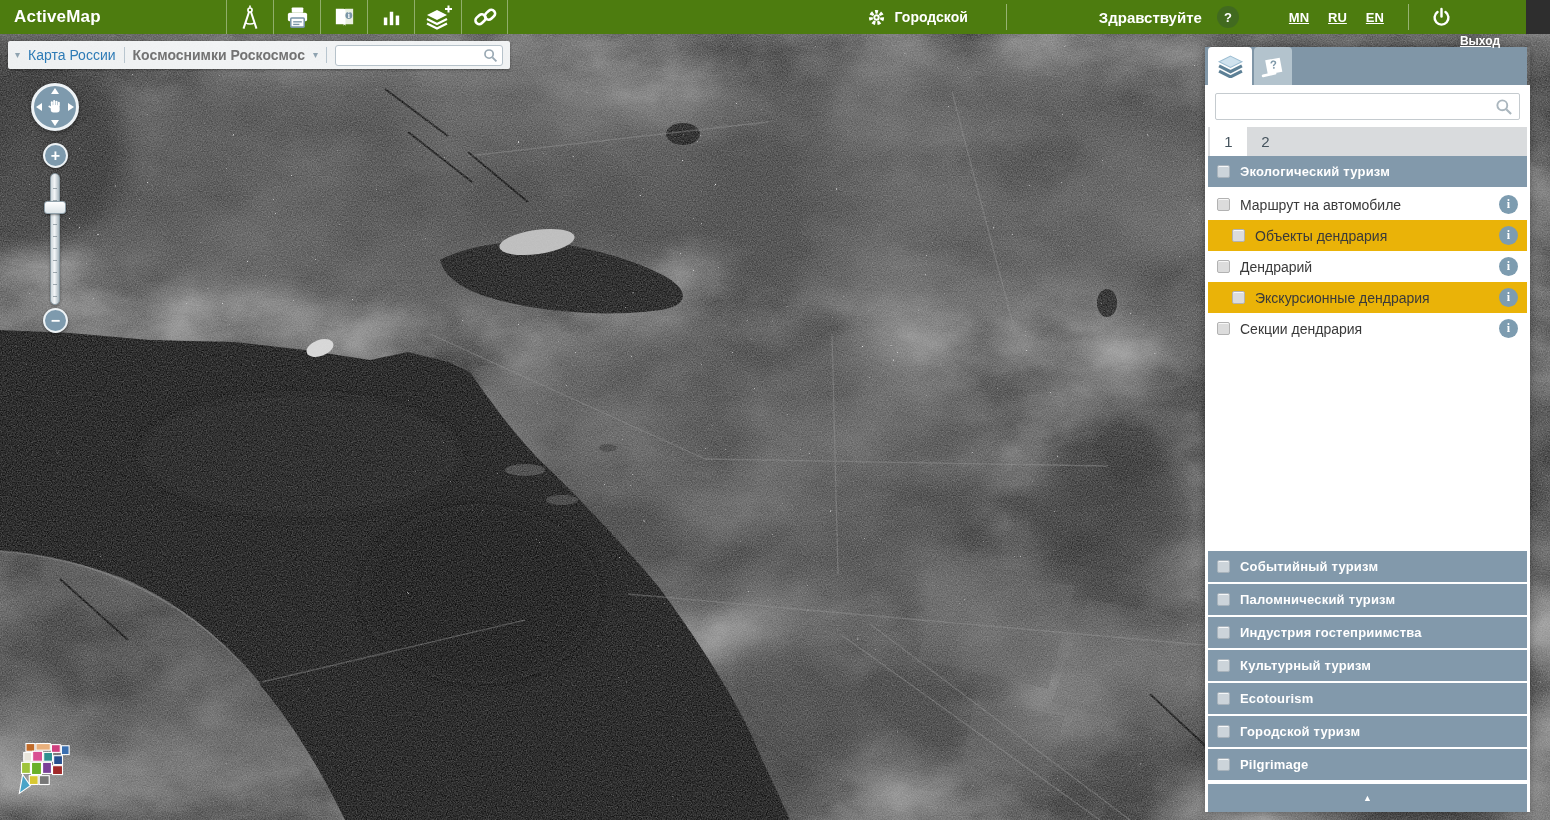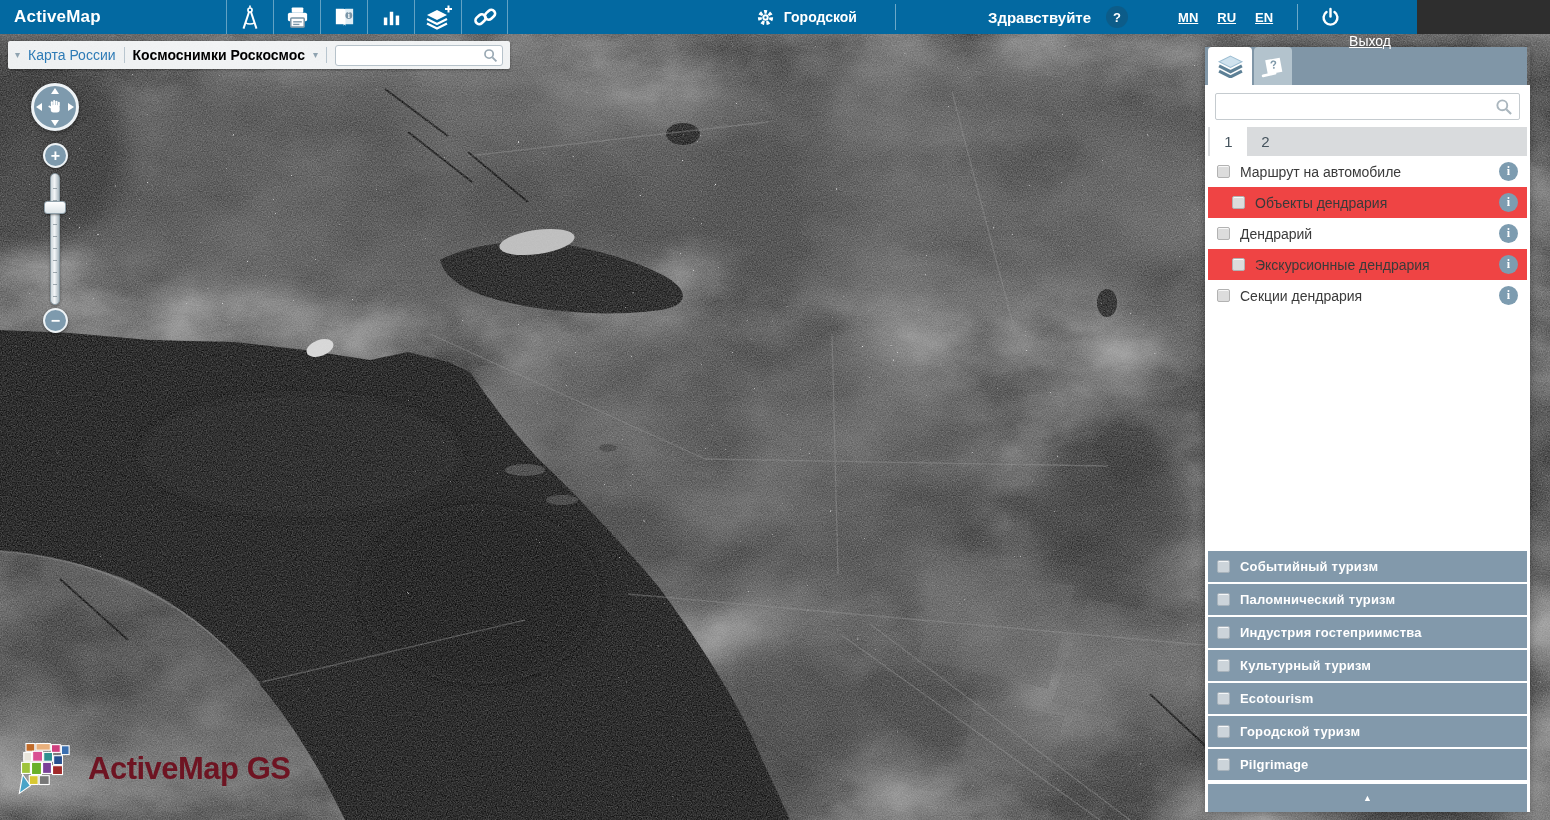--- a/index.html
+++ b/index.html
@@ -4,47 +4,47 @@
 <style>
   * { box-sizing: border-box; margin: 0; padding: 0; }
   html,body { width:1550px; height:820px; overflow:hidden; }
   body { font-family:"Liberation Sans", sans-serif; background:#2e2e2e; position:relative; }
   .stage { position:absolute; inset:0; width:1550px; height:820px; overflow:hidden; }
 
   
   .map { position:absolute; left:0; top:34px; width:1550px; height:786px; display:block; background:#343434; }
 
   
-  .topbar { position:absolute; left:0; top:0; width:1417px; height:34px; background:#0369a1;
+  .topbar { position:absolute; left:0; top:0; width:1526px; height:34px; background:#4d7c0f;
             display:flex; align-items:center; color:#fff; z-index:20; }
   .brand { margin-left:14px; width:212px; font-size:17px; font-weight:bold; letter-spacing:.2px; }
   .tools { display:flex; height:100%; align-items:center; }
   .tool { width:47px; height:100%; display:flex; align-items:center; justify-content:center;
           background:none; border:none; cursor:pointer; border-left:1px solid rgba(255,255,255,.38); }
   .tool:last-child { border-right:1px solid rgba(255,255,255,.38); }
   .tb-right { margin-left:auto; display:flex; align-items:center; height:100%; }
   .mgmt { display:flex; align-items:center; gap:9px; font-weight:bold; font-size:14px; cursor:pointer; }
   .vsep { width:1px; height:26px; background:rgba(255,255,255,.42); }
   .vsep.m1 { margin-left:38px; }
   .greet { margin-left:92px; font-weight:bold; font-size:15px; }
   .help { margin-left:15px; width:22px; height:22px; border-radius:50%; background:rgba(35,60,75,.28);
           border:none; color:#fff; font-weight:bold; font-size:13px; display:flex; align-items:center;
           justify-content:center; cursor:pointer; }
   .langs { margin-left:50px; margin-right:24px; display:flex; gap:19px; }
   .langs a { color:#fff; font-weight:bold; font-size:13px; text-decoration:underline; cursor:pointer; }
   .logout { margin-left:22px; margin-right:26px; display:flex; align-items:center; gap:8px; cursor:pointer; }
-  .logout .u { font-weight:normal; font-size:14px; text-decoration:underline;margin-top:48px; }
+  .logout .u { font-weight:bold; font-size:12px; text-decoration:underline;margin-top:48px; }
 
   
   .mapbar { position:absolute; left:8px; top:41px; width:502px; height:28px; z-index:15;
             background:rgba(248,250,251,.95); border-radius:2px; box-shadow:0 1px 3px rgba(0,0,0,.35);
             display:flex; align-items:center; padding:0 7px; font-size:14px; gap:8px; }
   .caret { color:#8fa3b0; font-size:10px; cursor:pointer; line-height:1; }
   .basemap { font-weight:normal; color:#2e7bb6; cursor:pointer; white-space:nowrap; }
-  .srcmap { font-weight:bold; color:#000000; cursor:pointer; white-space:nowrap; }
+  .srcmap { font-weight:bold; color:#737373; cursor:pointer; white-space:nowrap; }
   .bsep { width:1px; height:16px; background:#b9c6cf; }
   .searchbox { position:relative; flex:1; }
   .searchbox input { width:100%; height:21px; border:1px solid #b6c2ca; border-radius:3px;
                      padding:2px 24px 2px 6px; font-size:12px; outline:none; background:#fff; }
   .searchbox svg { position:absolute; right:5px; top:3px; }
 
   
   .pan { position:absolute; left:31px; top:83px; width:48px; height:48px; border-radius:50%;
          background:#7e9aad; border:3px solid #eef3f6; box-shadow:0 1px 4px rgba(0,0,0,.45);
          z-index:12; cursor:pointer; }
@@ -91,21 +91,21 @@
            color:#46545e; cursor:pointer; }
   .pgtab.active { background:#fff; }
   .groups { flex:1; display:flex; flex-direction:column; background:#fff; min-height:0; overflow:hidden; }
   .ghead { height:31px; flex:none; background:#8299ab; display:flex; align-items:center; padding:0 9px;
            margin-bottom:2px; cursor:pointer; }
   .ghead .glabel { color:#fff; font-weight:bold; font-size:13px; margin-left:10px; letter-spacing:.2px; }
   .cb { width:13px; height:13px; flex:none; background:#dcdcdc; border:1px solid #b2b2b2; border-radius:2px;
         box-shadow:inset 0 1px 0 rgba(255,255,255,.8); cursor:pointer; }
   .ghead .cb { background:#ccd4da; border-color:#a8b3bc; }
   .lrow { height:31px; flex:none; display:flex; align-items:center; padding:0 9px; background:#fff; }
-  .lrow.alt { background:#ef4444;padding-left:24px; }
+  .lrow.alt { background:#eab308;padding-left:24px; }
   .lrow .llabel { margin-left:10px; font-size:14px; color:#3a3a3a; }
   .info { margin-left:auto; width:19px; height:19px; border-radius:50%; background:#7d9cb0; color:#fff;
           display:flex; align-items:center; justify-content:center; font-size:12px; font-weight:bold;
           font-family:"Liberation Serif", serif; cursor:pointer; }
   .filler { flex:1; background:#fff; }
   .pfoot { height:28px; flex:none; background:#8299ab; margin-top:2px; display:flex; align-items:center;
            justify-content:center; color:#fff; font-size:9px; cursor:pointer; }
 </style>
 </head>
 <body>
@@ -346,21 +346,20 @@
           <rect x="34" y="12" width="8" height="8" fill="#274f8f"></rect>
         <rect x="5" y="18" width="8" height="10" fill="#9fc43c"></rect>
           <rect x="14" y="18" width="9" height="11" fill="#6ab029"></rect>
         <rect x="24" y="18" width="8" height="10" fill="#7a3f98"></rect>
           <rect x="33" y="21" width="9" height="8" fill="#a02828"></rect>
         <rect x="12" y="30" width="8" height="8" fill="#d8c832"></rect>
           <rect x="21" y="30" width="9" height="8" fill="#777777"></rect>
         <path d="M6,29 L13,39 L3,46 Z" fill="#4aa3c8"></path>
       </g>
     </svg>
-    <span class="wm-text">ActiveMap GS</span>
   </div>
 
   <aside class="panel">
     <div class="tabstrip">
       <div class="ptab-top active">
         <svg width="27" height="23" viewBox="0 0 26 22">
             <path d="M13,1 L24,6.5 L13,12 L2,6.5 Z" fill="#cfe2ee" stroke="#9dbdd2" stroke-width="1"></path>
             <path d="M2,10.5 L13,16 L24,10.5" fill="none" stroke="#5d8096" stroke-width="3"></path>
             <path d="M2,15.5 L13,21 L24,15.5" fill="none" stroke="#5d8096" stroke-width="3"></path>
           </svg>
@@ -382,20 +381,24 @@
             <line x1="10" y1="10" x2="14.3" y2="14.3" stroke="#aab6be" stroke-width="1.9"></line>
           </svg>
       </div>
 
       <div class="pagetabs">
         <div class="pgtab active">1</div>
         <div class="pgtab">2</div>
       </div>
 
       <div class="groups">
+        <div class="ghead">
+          <span class="cb"></span>
+          <span class="glabel">Экологический туризм</span>
+        </div>
 
         <div class="lrow">
           <span class="cb"></span>
           <span class="llabel">Маршрут на автомобиле</span>
           <span class="info">i</span>
         </div>
         <div class="lrow alt">
           <span class="cb"></span>
           <span class="llabel">Объекты дендрария</span>
           <span class="info">i</span>

